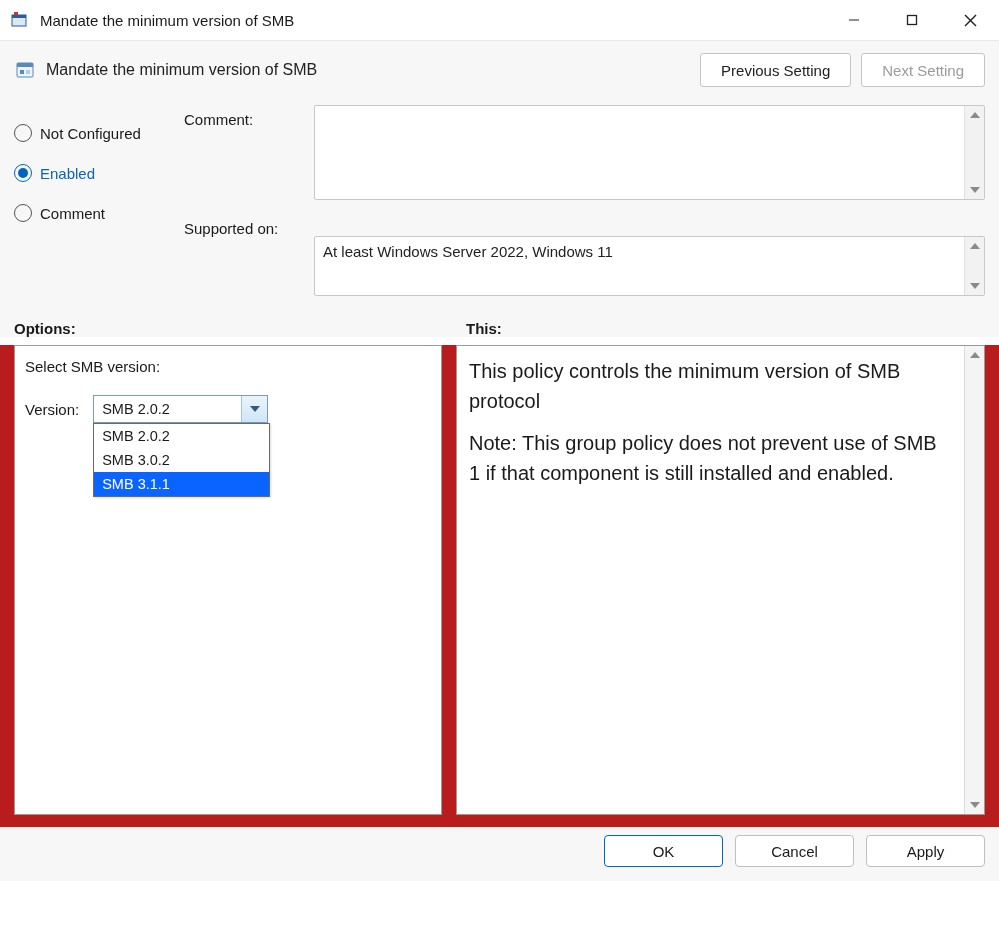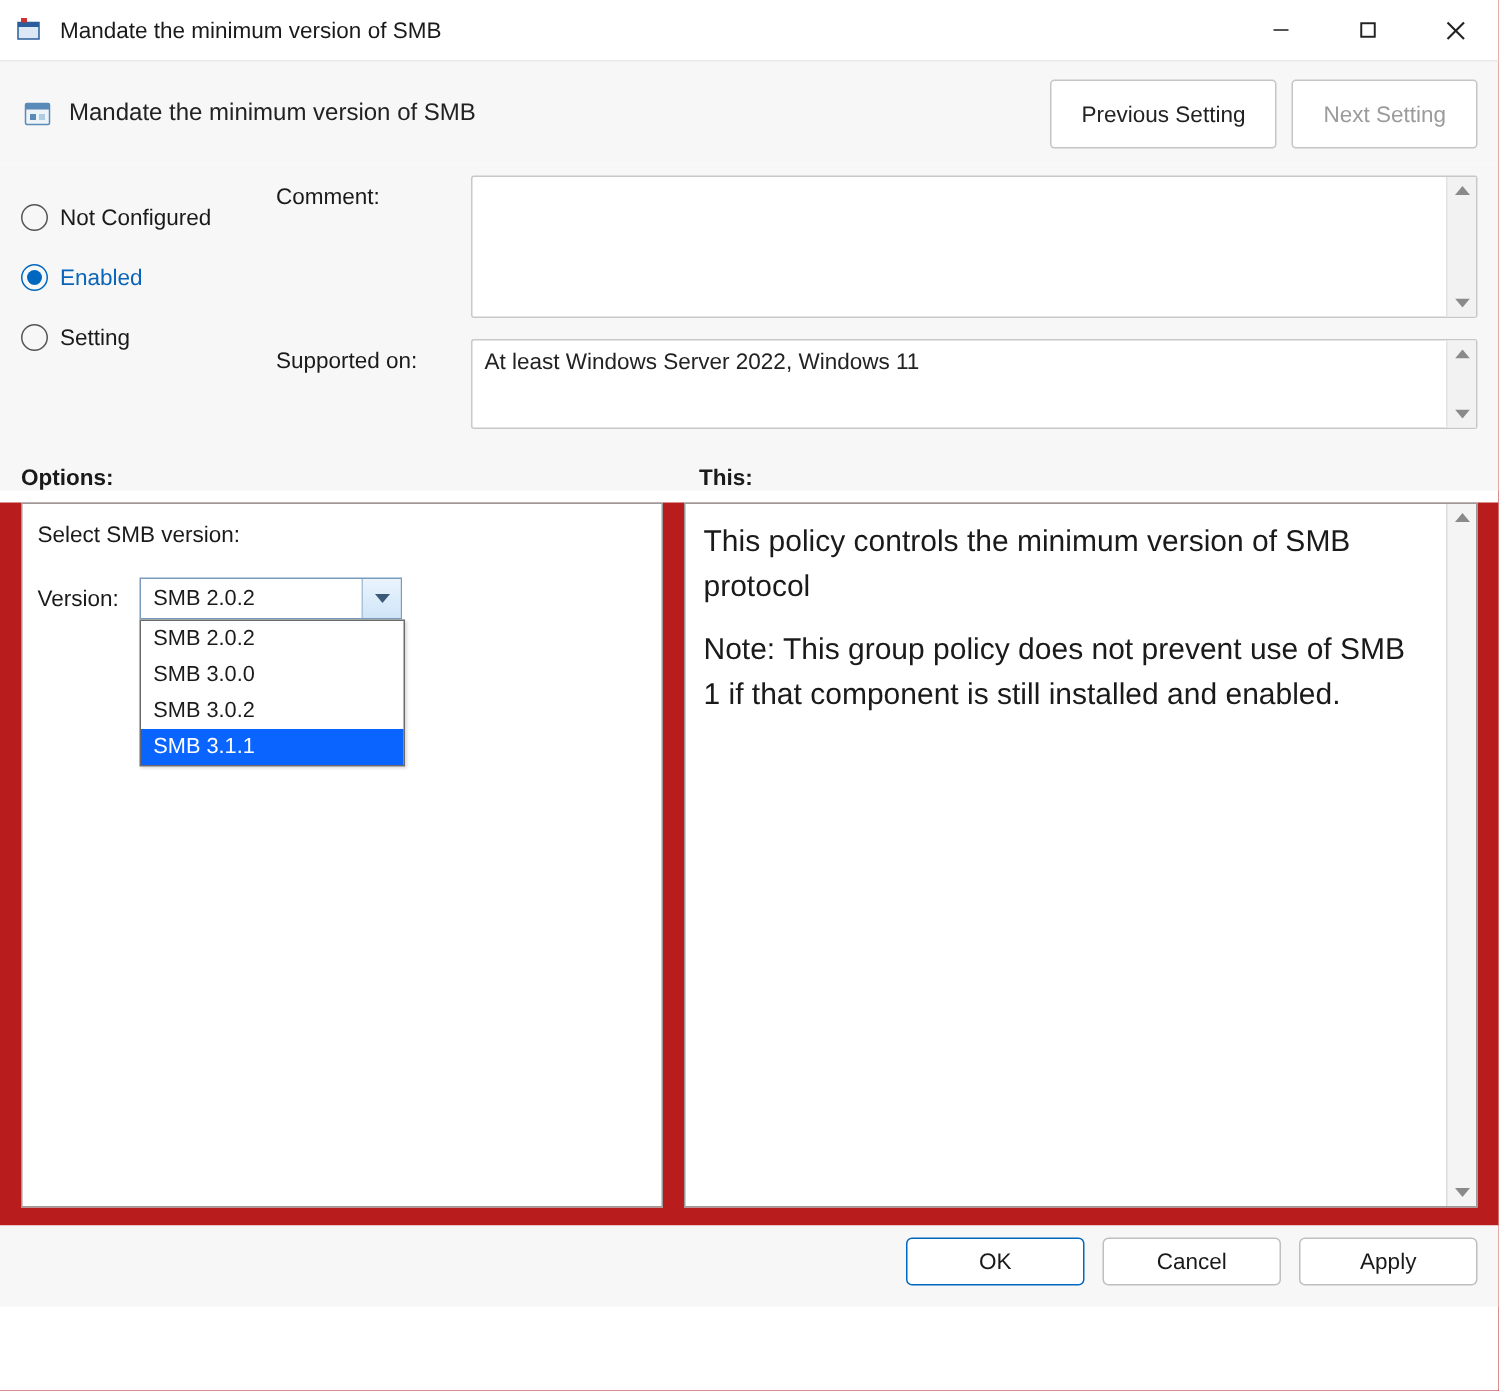--- a/index.html
+++ b/index.html
@@ -43,21 +43,21 @@
     gap: 10px;
     border-top: 1px solid #eaeaea;
   }
   .header .policy-icon {
     width: 22px; height: 22px;
     display: inline-flex; align-items: center; justify-content: center;
   }
   .header .policy-title { font-size: 16px; color: #222; }
   .header .spacer { flex: 1; }
   .navbtn {
-    height: 46px;
+    height: 34px;
     padding: 0 20px;
     background: #ffffff;
     border: 1px solid #c5c5c5;
     border-radius: 3px;
     font-size: 15px;
     color: #222;
     display: inline-flex; align-items: center; justify-content: center;
   }
   .navbtn.disabled {
     color: #9b9b9b;
@@ -114,21 +114,21 @@
     padding-top: 6px;
   }
   .textarea-wrap {
     position: relative;
     background: #ffffff;
     border: 1px solid #c8c8c8;
     border-radius: 2px;
     display: flex;
   }
   .textarea-wrap.comment { height: 95px; }
-  .textarea-wrap.supported { height: 60px; }
+  .textarea-wrap.supported { height: 60px; margin-top: 22px; }
   .textarea-content {
     flex: 1;
     padding: 6px 8px;
     font-size: 15px;
     color: #222;
     overflow: hidden;
   }
   .vscroll {
     width: 20px;
     background: #f2f2f2;
@@ -312,21 +312,21 @@
         <span class="lbl">Not Configured</span>
       </div>
       <div class="radio-item selected">
         <span class="radio-outer">
             <span class="radio-inner"></span>
           </span>
         <span class="lbl">Enabled</span>
       </div>
       <div class="radio-item">
         <span class="radio-outer"></span>
-        <span class="lbl">Setting</span>
+        <span class="lbl">Comment</span>
       </div>
     </div>
     <div class="fields-col">
       <div class="field-label">Comment:</div>
       <div class="textarea-wrap comment">
         <div class="textarea-content"></div>
         <div class="vscroll">
           <span class="arrow">
             <svg width="10" height="6">
                 <polygon points="5,0 10,6 0,6" fill="#8a8a8a"></polygon>
@@ -371,21 +371,20 @@
       <span class="version-label">Version:</span>
       <div class="combo">
         <span class="combo-text">SMB 2.0.2</span>
         <span class="combo-btn">
           <svg width="10" height="6">
               <polygon points="0,0 10,0 5,6" fill="#3a5a78"></polygon>
             </svg>
         </span>
         <div class="dropdown">
           <div class="opt">SMB 2.0.2</div>
-          <div class="opt">SMB 3.0.0</div>
           <div class="opt">SMB 3.0.2</div>
           <div class="opt highlight">SMB 3.1.1</div>
         </div>
       </div>
     </div>
   </div>
 
   <div class="panel help-panel">
     <div class="help-content">
       <p>This policy controls the minimum version of SMB protocol</p>

